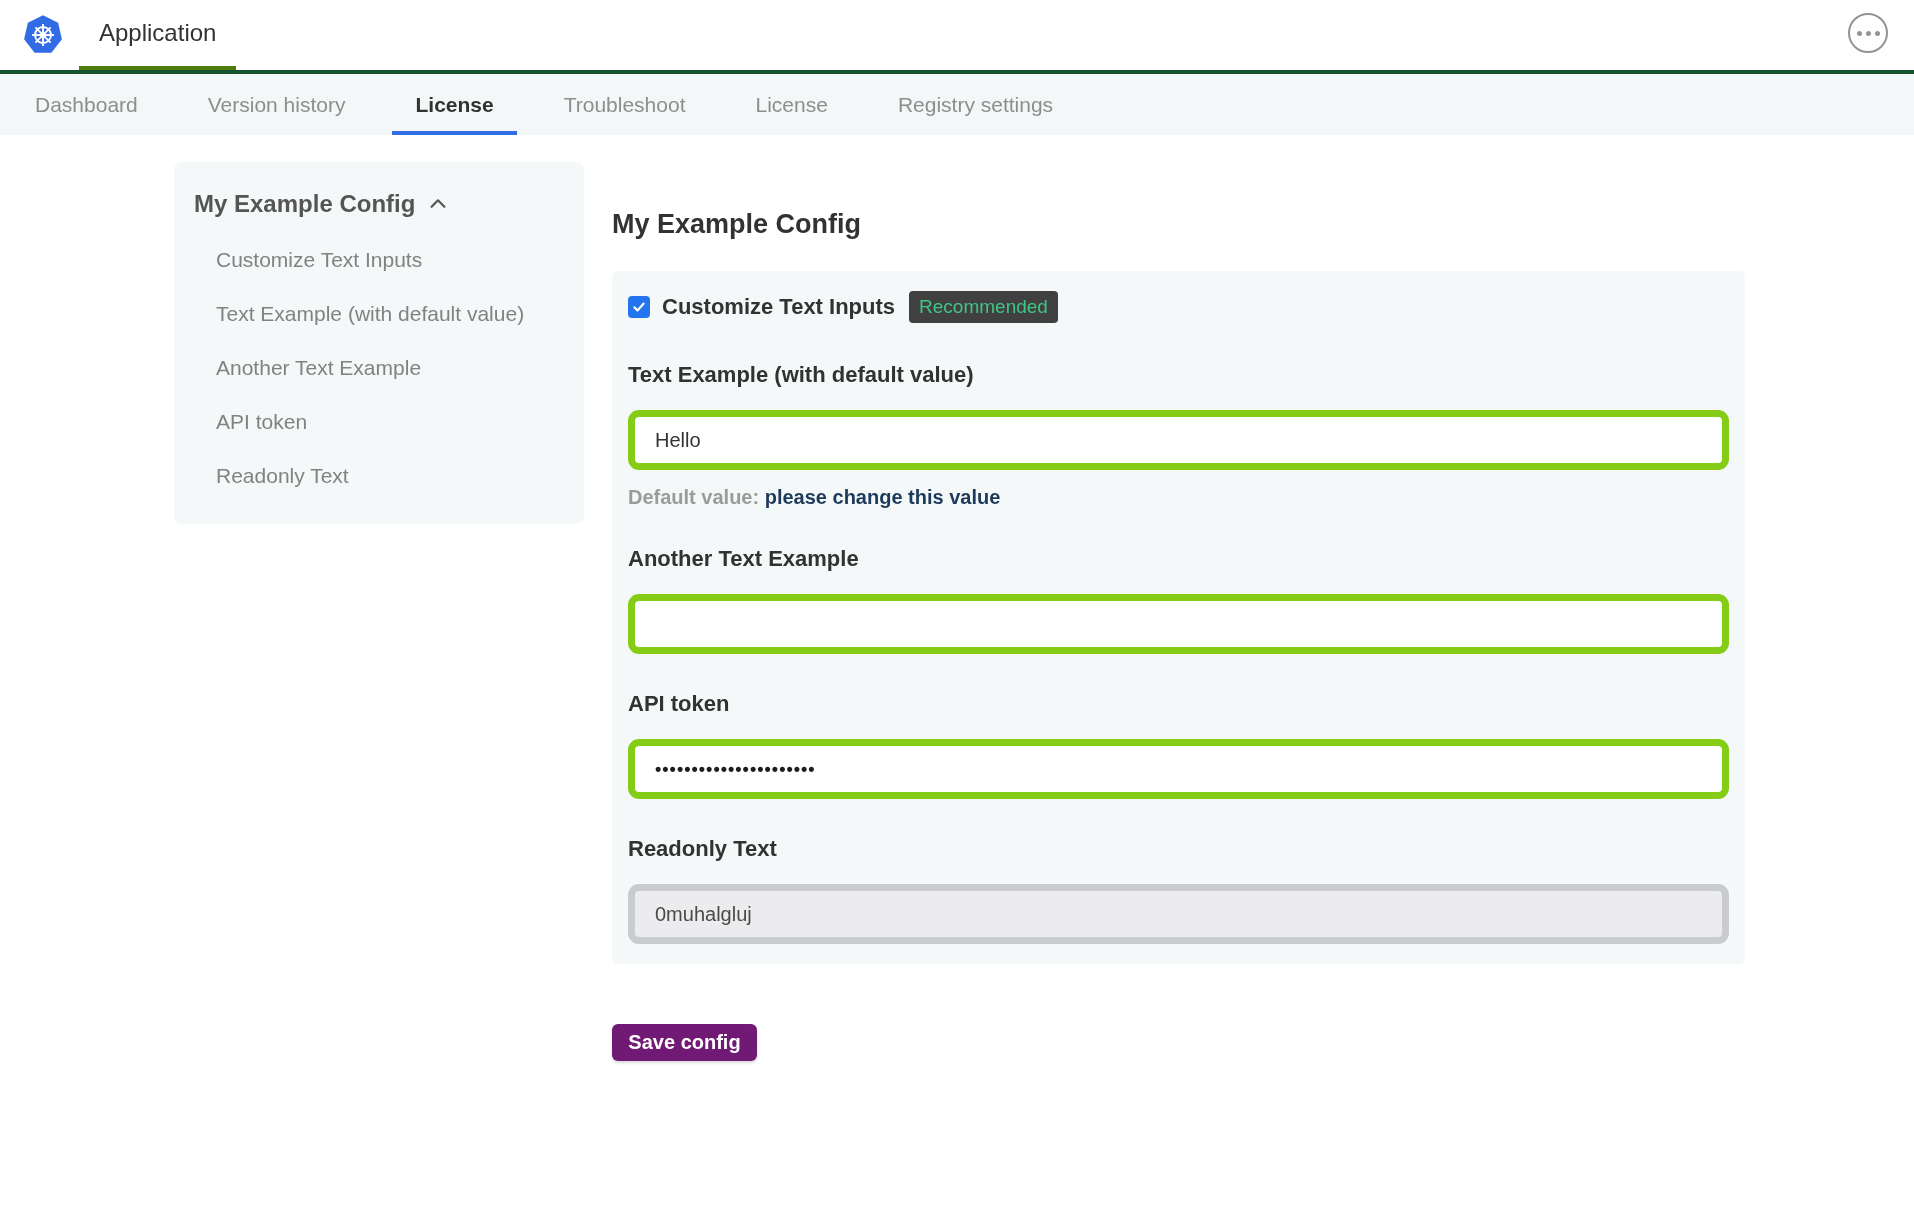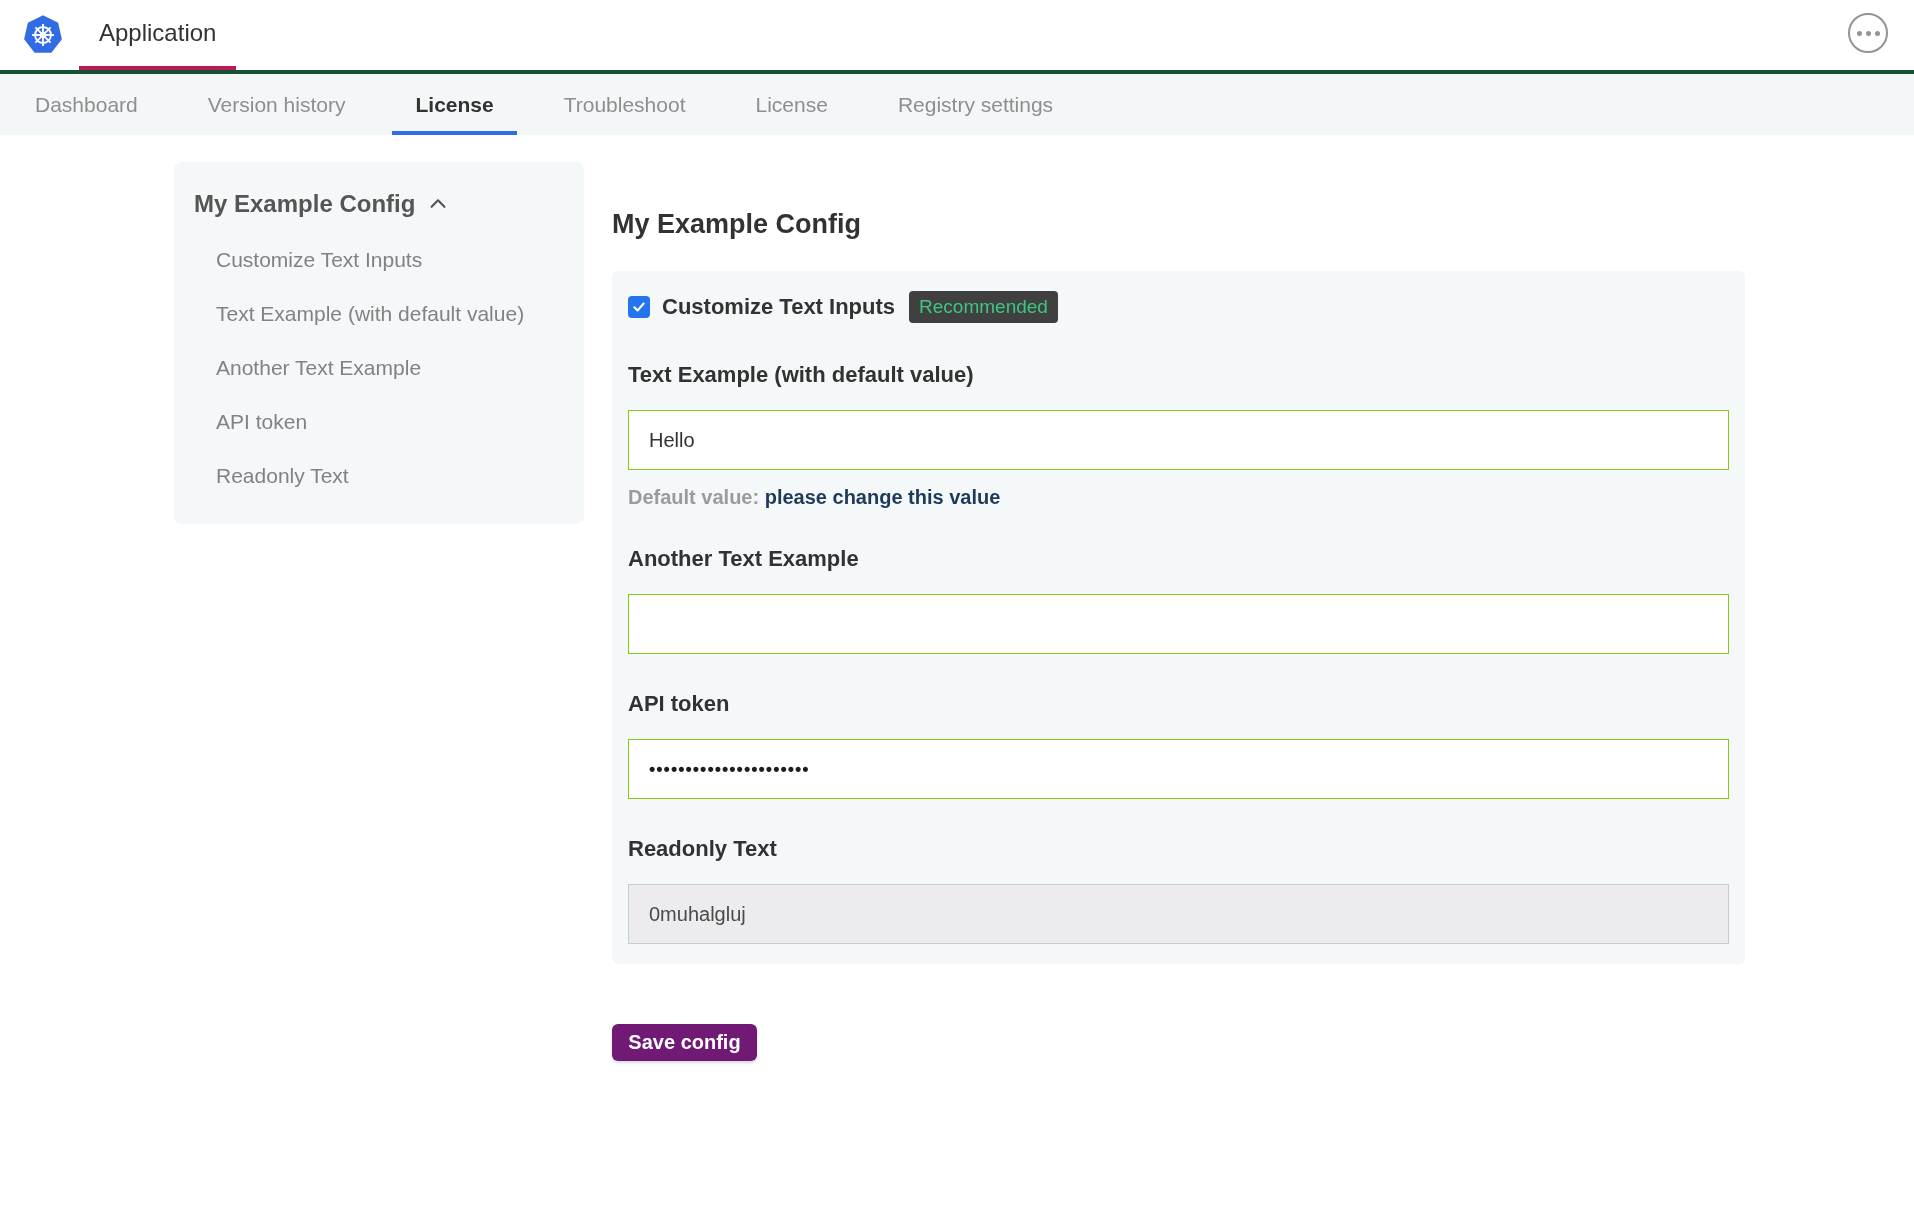--- a/index.html
+++ b/index.html
@@ -4,21 +4,21 @@
 <style>
   * { box-sizing: border-box; margin: 0; padding: 0; }
   html, body { width: 1914px; height: 1227px; background: #ffffff; }
   body { font-family: "Liberation Sans", sans-serif; color: #323232; position: relative; }
 
   
   .header { height: 70px; position: relative; display: flex; align-items: stretch; background: #fff; }
   .logo-wrap { position: absolute; left: 22px; top: 14px; width: 42px; height: 42px; }
   .logo-wrap svg { width: 42px; height: 42px; display: block; }
   .app-tab { margin-left: 79px; padding: 16px 20px; display: flex; align-items: center;
-             border-bottom: 4px solid #be185d; cursor: pointer; }
+             border-bottom: 4px solid #4d7c0f; cursor: pointer; }
   .app-tab span { font-size: 24px; color: #323232; }
   .menu-btn { position: absolute; right: 26px; top: 13px; width: 40px; height: 40px;
               border-radius: 50%; border: 2px solid #949494; background: transparent;
               display: flex; align-items: center; justify-content: center; gap: 4px; cursor: pointer; }
   .menu-btn i { width: 5px; height: 5px; border-radius: 50%; background: #949494; display: block; }
 
   
   .nav { height: 65px; background: #f4f7f8; border-top: 4px solid #14532d;
          display: flex; align-items: stretch; }
   .nav-tab { display: flex; align-items: center; padding: 0 35px; font-size: 21px;
@@ -51,21 +51,21 @@
               display: inline-flex; align-items: center; justify-content: center; cursor: pointer; flex: none; }
   .checkbox svg { width: 14px; height: 14px; }
   .chk-label { font-size: 22px; font-weight: bold; color: #323232; cursor: pointer; }
   .badge { margin-left: 2px; background: #404040; color: #3fc583; font-size: 19px;
            padding: 5px 10px; border-radius: 4px; }
   .chk-help { margin-top: 13px; margin-left: 34px; font-size: 21px; color: #8e8e8e; }
 
   .field-label { font-size: 22px; font-weight: bold; color: #323232; margin-top: 37px; }
   .field-label.first { margin-top: 39px; }
   .text-input { display: block; width: 100%; height: 60px; margin-top: 22px;
-                border: 1px solid #84cc16; border-radius: 0; background: #ffffff;
+                border: 7px solid #84cc16; border-radius: 11px; background: #ffffff;
                 font-family: "Liberation Sans", sans-serif; font-size: 20px; color: #323232;
                 padding: 0 20px; outline: none; }
   .text-input.masked { letter-spacing: 1px; font-weight: bold; font-size: 18px; color: #1d1d1d; }
   .text-input.readonly { background: #ececee; border-color: #c8cccd; color: #4a4a4a; }
   .helper { margin-top: 16px; font-size: 20px; }
   .helper .h-gray { color: #9b9b9b; font-weight: bold; }
   .helper .h-dark { color: #1e3a5a; font-weight: bold; }
 
   .save-btn { display: block; margin-top: 60px; width: 145px; height: 37px;
               background: #701a75; border: none; border-radius: 6px; cursor: pointer;

